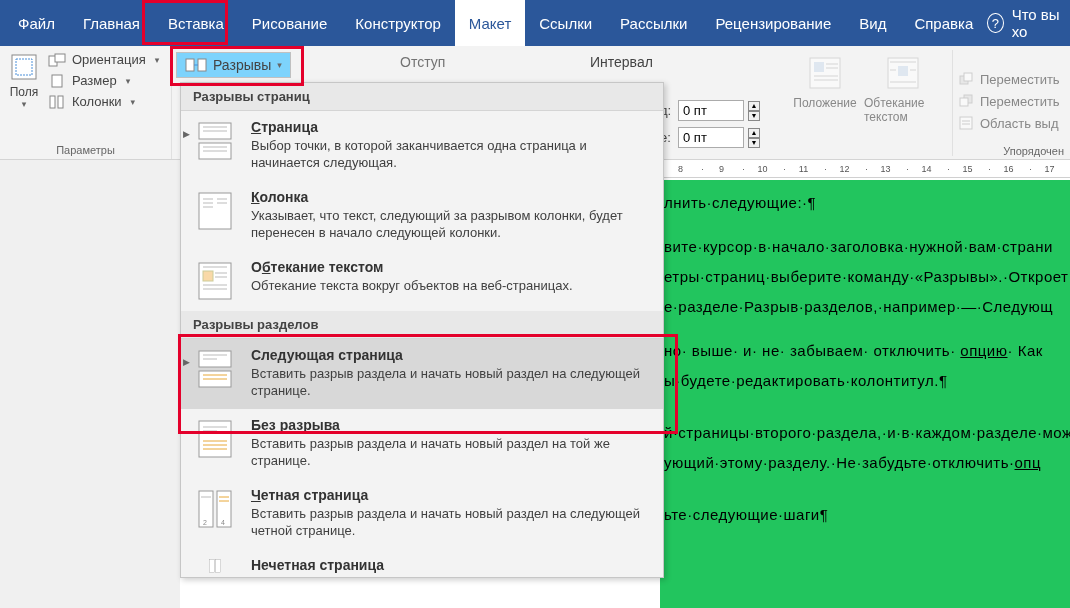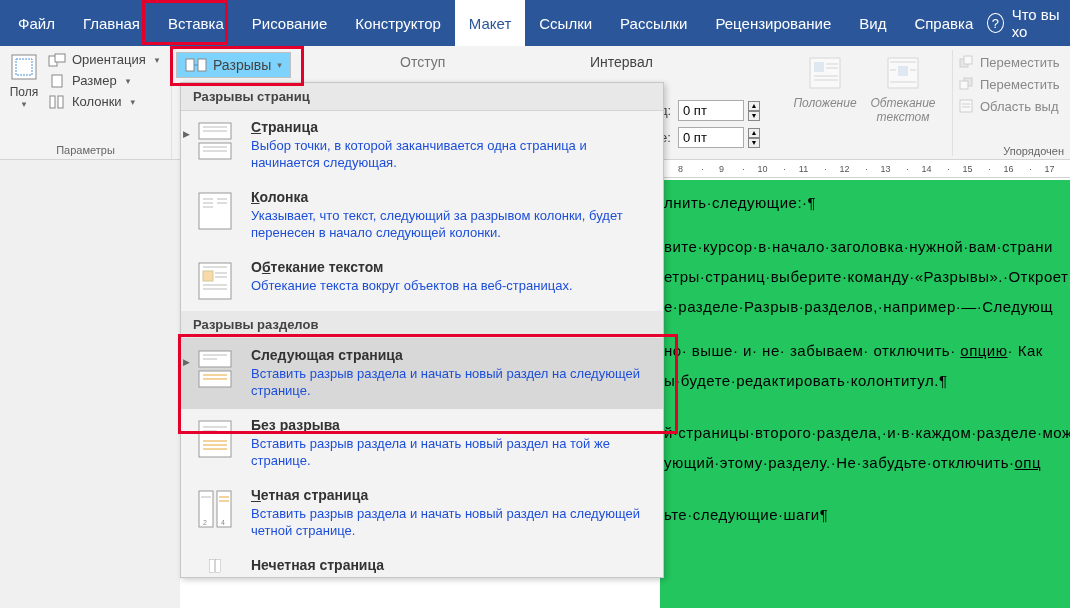--- a/index.html
+++ b/index.html
@@ -33,23 +33,23 @@
 .interval-fields { position: absolute; left: 660px; top: 54px; display: flex; flex-direction: column; gap: 6px; }
 .interval-fields .fld { display: flex; align-items: center; gap: 4px; }
 .interval-fields .lbl { font-size: 13px; color: #444; width: 14px; }
 .interval-fields input { width: 66px; font-size: 13px; padding: 2px 4px; border: 1px solid #ababab; }
 .spinner { display: flex; flex-direction: column; }
 .spinner span { width: 12px; height: 10px; border: 1px solid #888; font-size: 7px; text-align: center; line-height: 8px; background: #f0f0f0; }
 
 .pos-group { position: absolute; left: 786px; top: 4px; display: flex; border-right: 1px solid #e0e0e0; padding-right: 10px; height: 106px; }
 .pos-item { display: flex; flex-direction: column; align-items: center; width: 78px; font-size: 12px; color: #888; }
 .pos-item .ic { width: 38px; height: 38px; margin-top: 4px; opacity: 0.5; }
-.pos-item .lbl { margin-top: 4px; text-align: center; line-height: 14px; font-style: italic; }
-
-.arrange-group { position: absolute; left: 958px; top: 8px; display: flex; flex-direction: column; gap: 6px; }
+.pos-item .lbl { margin-top: 4px; line-height: 14px; }
+
+.arrange-group { position: absolute; left: 958px; top: 25px; display: flex; flex-direction: column; gap: 6px; }
 .arrange-group .itm { display: flex; align-items: center; gap: 6px; font-size: 13px; color: #888; }
 .arrange-group .ic { width: 16px; height: 16px; opacity: 0.5; }
 .arrange-caption { position: absolute; right: 6px; bottom: 2px; font-size: 11px; color: #666; }
 
 .ruler { position: absolute; left: 660px; top: 160px; right: 0; height: 18px; background: #fff; border-bottom: 1px solid #d0d0d0; font-size: 9px; color: #555; display: flex; align-items: center; overflow: hidden; }
 .ruler .tick { width: 44px; text-align: center; position: relative; }
 .ruler .tick::before { content: "·"; position: absolute; left: 0; }
 
 .doc-area { position: absolute; left: 660px; top: 180px; right: 0; bottom: 0; background: #22c55e; padding: 8px 15px 8px 4px; font-family: "Times New Roman", serif; font-size: 15px; line-height: 2.0; color: #000; overflow: hidden; }
 .doc-area p { white-space: nowrap; }
@@ -60,21 +60,21 @@
 
 .dropdown { position: absolute; left: 180px; top: 82px; width: 484px; background: #f3f3f3; border: 1px solid #c6c6c6; box-shadow: 2px 2px 6px rgba(0,0,0,0.2); z-index: 20; }
 .dd-header { background: #e8e8e8; padding: 6px 12px; font-size: 13px; font-weight: 600; color: #444; border-bottom: 1px solid #d4d4d4; }
 .dd-item { display: flex; padding: 8px 12px 10px 16px; gap: 18px; cursor: pointer; position: relative; }
 .dd-item.sel { background: #d8d8d8; }
 .dd-item .thumb { width: 36px; height: 40px; flex-shrink: 0; margin-top: 2px; }
 .dd-item .txt { flex: 1; }
 .dd-item .title { font-size: 14px; color: #333; margin-bottom: 2px; }
 .dd-item .title .ul { text-decoration: underline; }
 .dd-item .title.bold { font-weight: 600; }
-.dd-item .desc { font-size: 13px; color: #1d4ed8; line-height: 17px; }
+.dd-item .desc { font-size: 13px; color: #404040; line-height: 17px; }
 .dd-item .arrow { position: absolute; left: 2px; top: 18px; font-size: 9px; color: #666; }
 
 .highlight-section { position: absolute; left: 178px; top: 334px; width: 500px; height: 100px; border: 3px solid #e4002b; pointer-events: none; z-index: 30; }
 
 svg { display: block; }
 </style>
 </head>
 <body>
 
 <div class="titlebar">

